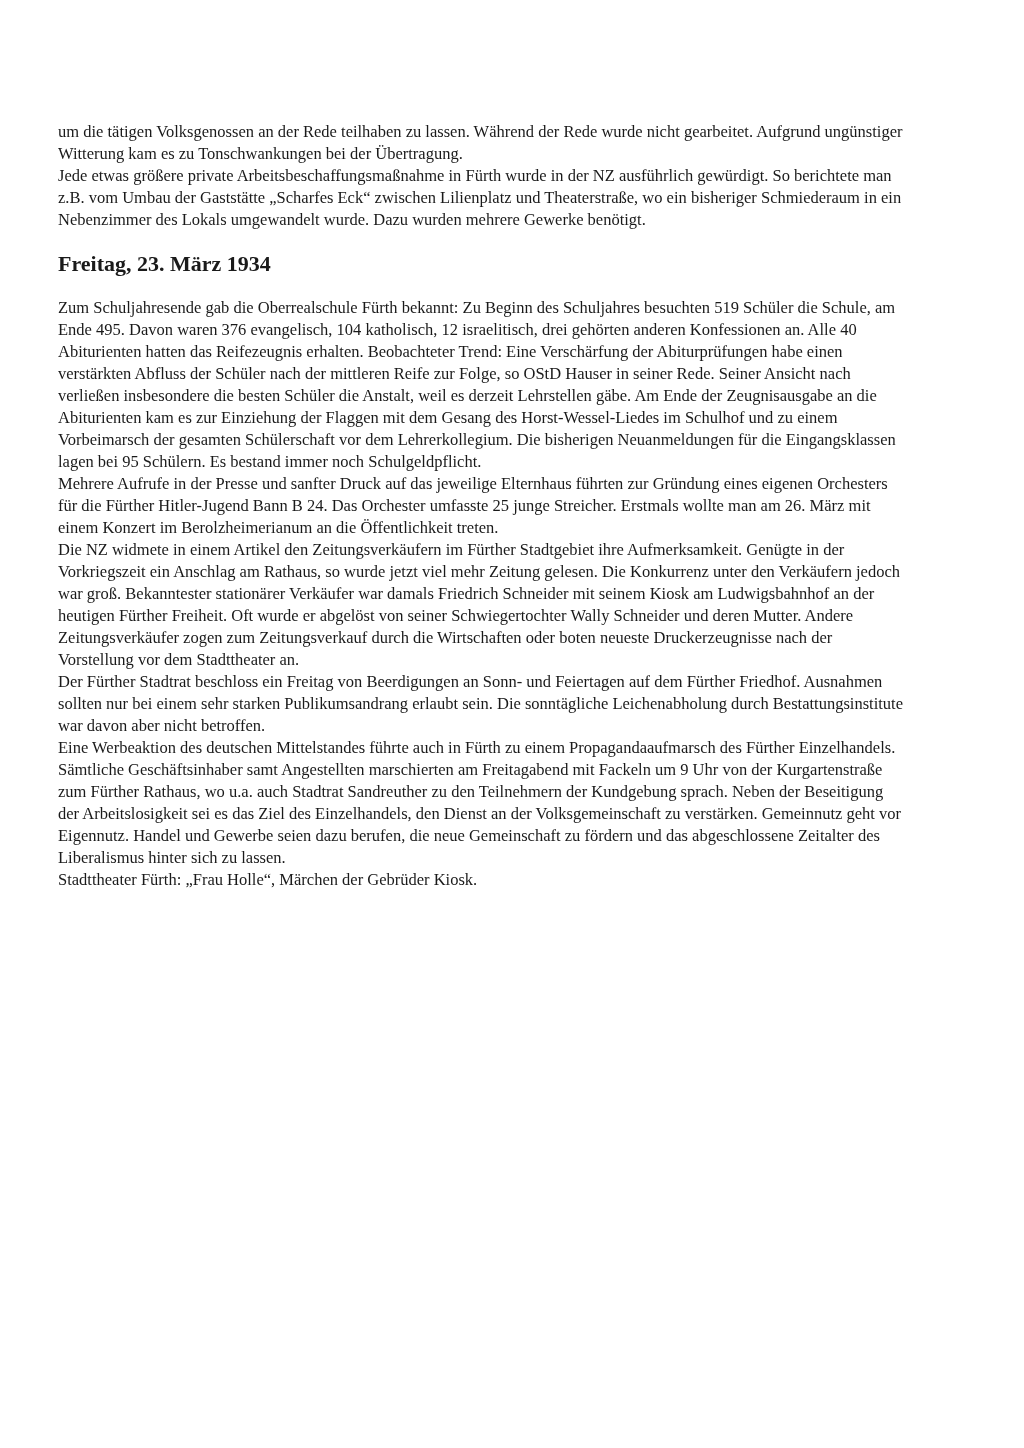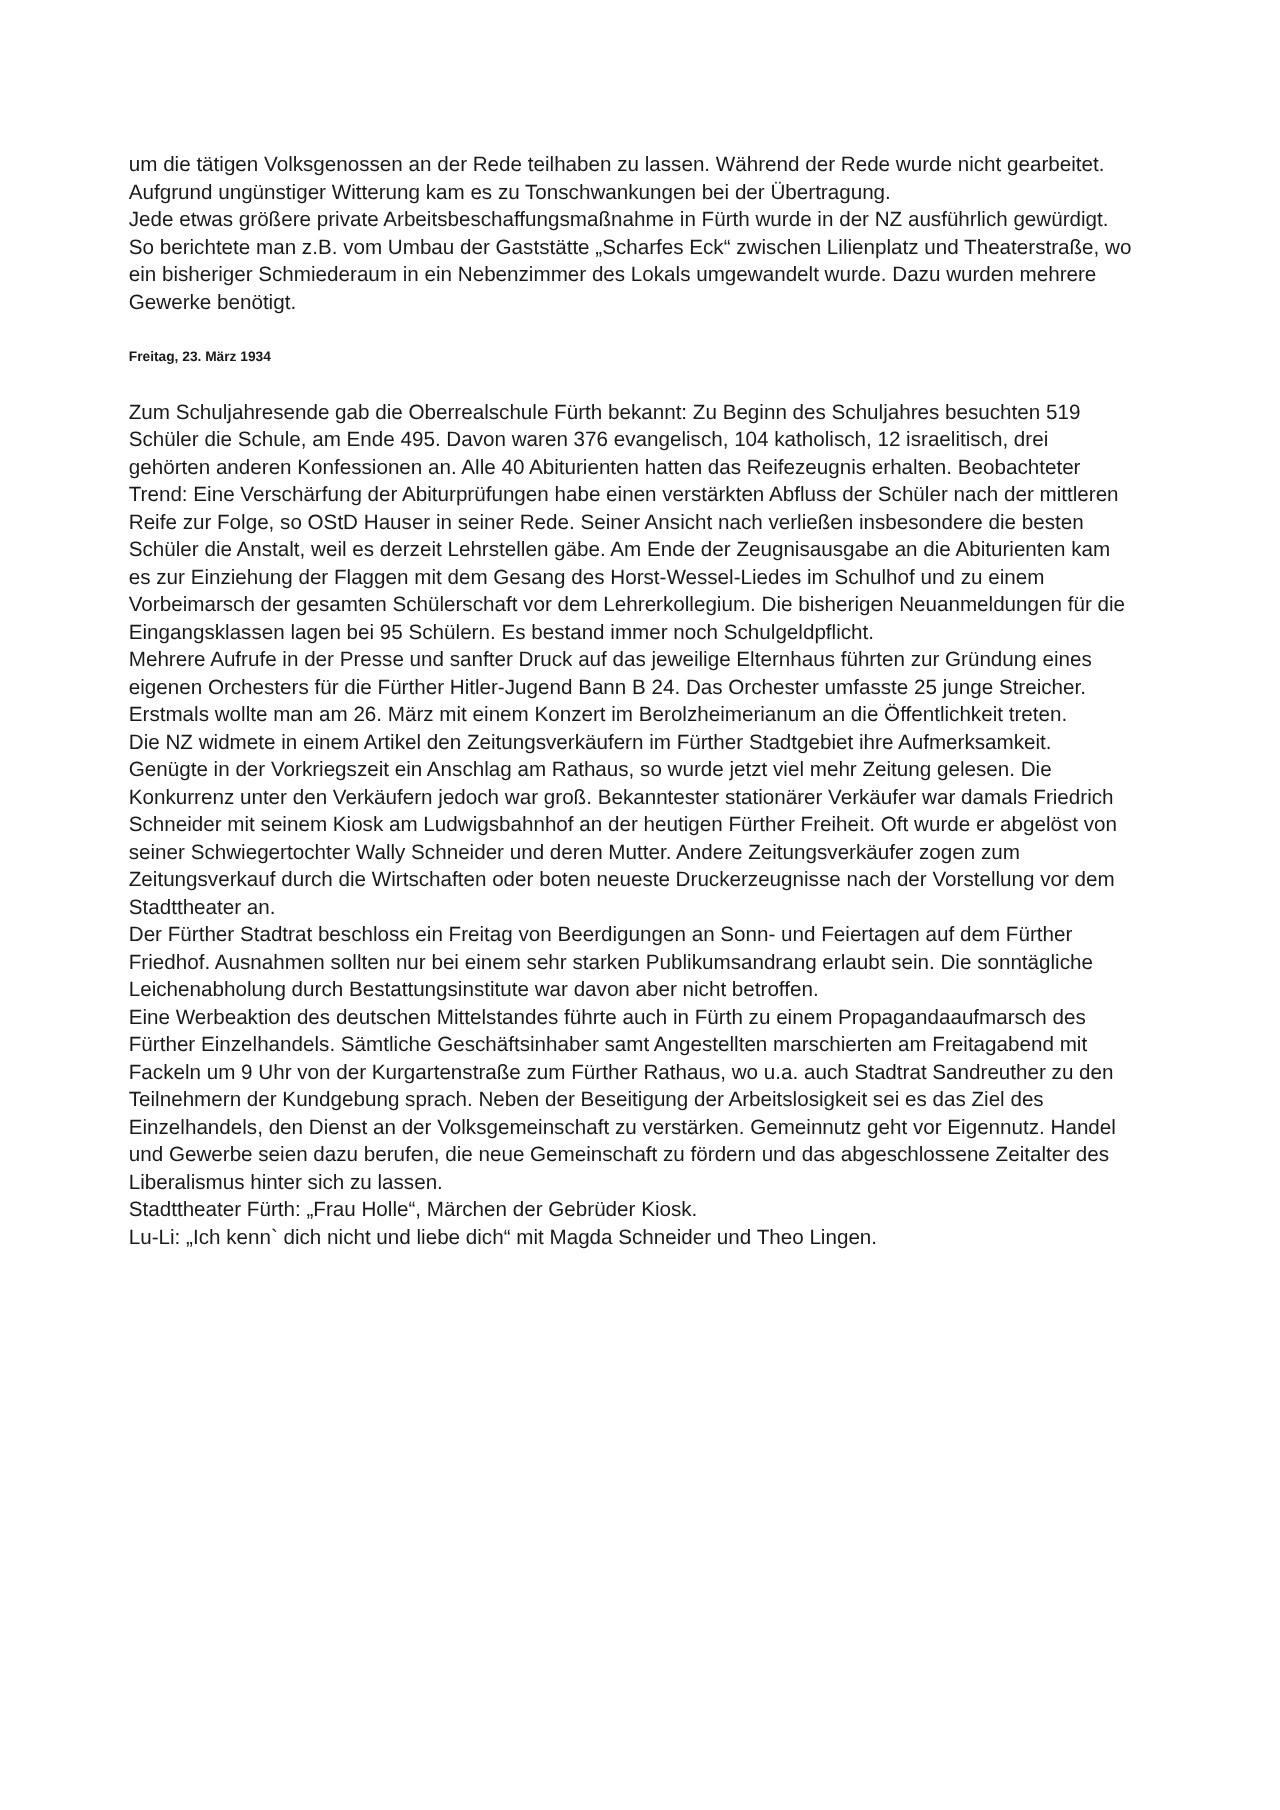--- a/index.html
+++ b/index.html
@@ -5,33 +5,34 @@
   * { margin: 0; padding: 0; box-sizing: border-box; }
   html, body {
     background: #ffffff;
     font-family: "Liberation Sans", sans-serif;
   }
   .page {
     width: 1024px;
     height: 1448px;
     background: #ffffff;
     color: #1a1a1a;
-    padding: 121px 118px 60px 103px;
+    padding: 121px 118px 60px 58px;
     overflow: hidden;
+    font-family: Liberation Serif, serif;
   }
   .doc {
     font-size: 16.5px;
     line-height: 22px;
   }
   .doc p {
     margin: 0;
     text-align: left;
   }
   .doc h2 {
-    font-size: 11px;
+    font-size: 22px;
     line-height: 22px;
     font-weight: bold;
     margin: 22px 0 22px 0;
     color: #1a1a1a;
   }
 </style>
 </head>
 <body>
 
 <div class="page">
@@ -49,17 +50,16 @@
     </section>
 
     <section>
       <p>Die NZ widmete in einem Artikel den Zeitungsverkäufern im Fürther Stadtgebiet ihre Aufmerksamkeit. Genügte in der Vorkriegszeit ein Anschlag am Rathaus, so wurde jetzt viel mehr Zeitung gelesen. Die Konkurrenz unter den Verkäufern jedoch war groß. Bekanntester stationärer Verkäufer war damals Friedrich Schneider mit seinem Kiosk am Ludwigsbahnhof an der heutigen Fürther Freiheit. Oft wurde er abgelöst von seiner Schwiegertochter Wally Schneider und deren Mutter. Andere Zeitungsverkäufer zogen zum Zeitungsverkauf durch die Wirtschaften oder boten neueste Druckerzeugnisse nach der Vorstellung vor dem Stadttheater an.</p>
       <p>Der Fürther Stadtrat beschloss ein Freitag von Beerdigungen an Sonn- und Feiertagen auf dem Fürther Friedhof. Ausnahmen sollten nur bei einem sehr starken Publikumsandrang erlaubt sein. Die sonntägliche Leichenabholung durch Bestattungsinstitute war davon aber nicht betroffen.</p>
     </section>
 
     <section>
       <p>Eine Werbeaktion des deutschen Mittelstandes führte auch in Fürth zu einem Propagandaaufmarsch des Fürther Einzelhandels. Sämtliche Geschäftsinhaber samt Angestellten marschierten am Freitagabend mit Fackeln um 9 Uhr von der Kurgartenstraße zum Fürther Rathaus, wo u.a. auch Stadtrat Sandreuther zu den Teilnehmern der Kundgebung sprach. Neben der Beseitigung der Arbeitslosigkeit sei es das Ziel des Einzelhandels, den Dienst an der Volksgemeinschaft zu verstärken. Gemeinnutz geht vor Eigennutz. Handel und Gewerbe seien dazu berufen, die neue Gemeinschaft zu fördern und das abgeschlossene Zeitalter des Liberalismus hinter sich zu lassen.</p>
       <p>Stadttheater Fürth: „Frau Holle“, Märchen der Gebrüder Kiosk.</p>
-      <p>Lu-Li: „Ich kenn` dich nicht und liebe dich“ mit Magda Schneider und Theo Lingen.</p>
     </section>
 
   </div>
 </div>
 
 </body></html>

